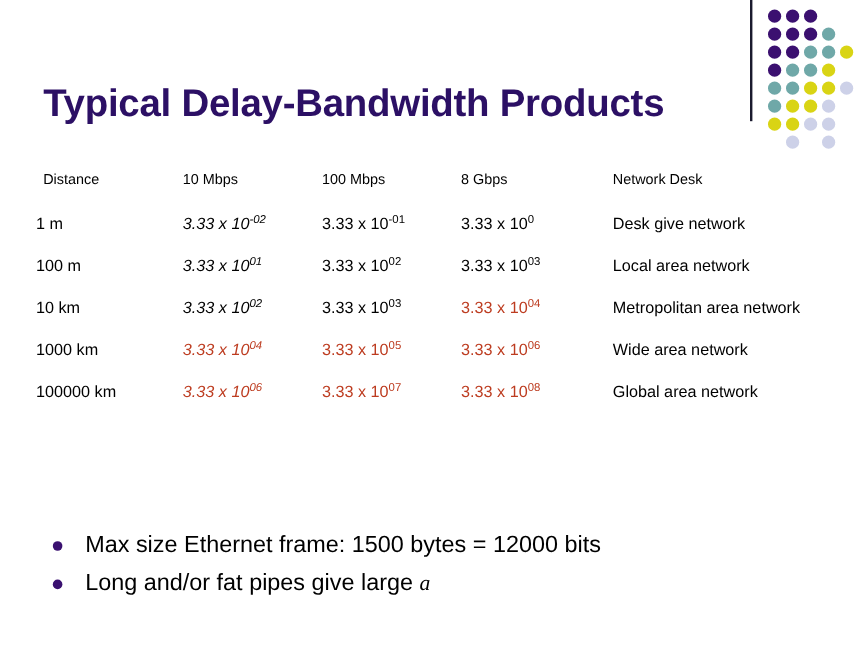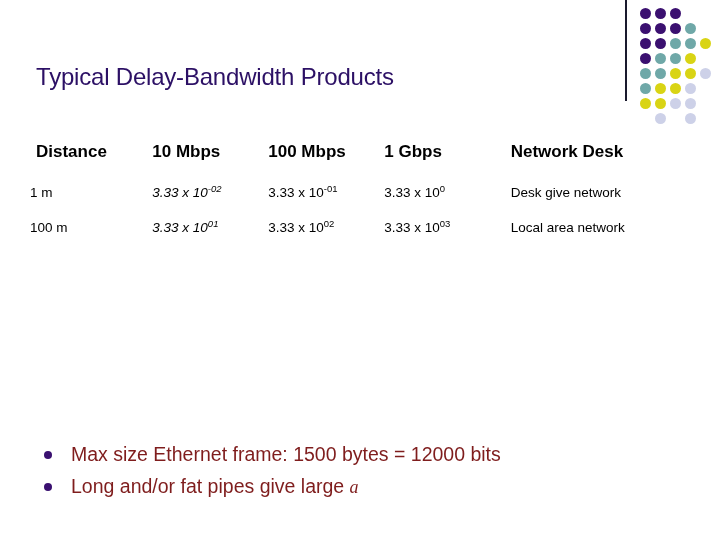--- a/index.html
+++ b/index.html
@@ -40,22 +40,22 @@
     height: 101px;
     background: #1a1a2e;
   }
 
   
   #slide-title {
     position: absolute;
     left: 36px;
     top: 47px;
     width: 585px;
-    font-size: 24px;
-    font-weight: normal;
+    font-size: 32px;
+    font-weight: bold;
     color: #2c1065;
     letter-spacing: -0.2px;
     white-space: nowrap;
   }
 
   
   #delay-table {
     position: absolute;
     left: 30px;
     top: 142px;
@@ -65,22 +65,22 @@
     color: #000000;
   }
   #delay-table th,
   #delay-table td {
     padding: 0;
     vertical-align: top;
     font-weight: normal;
     text-align: left;
   }
   #delay-table thead th {
-    font-weight: bold;
-    font-size: 17px;
+    font-weight: normal;
+    font-size: 12px;
     padding-bottom: 22px;
   }
   #delay-table tbody td {
     padding-bottom: 18px;
     line-height: 17px;
   }
 
   
   .col-distance  { width: 116px; text-align: right; padding-right: 10px !important; }
   .col-10mbps    { width: 110px; }
@@ -111,21 +111,21 @@
   
   #bullet-list {
     position: absolute;
     left: 36px;
     top: 441px;
     width: 660px;
     list-style: none;
     margin: 0;
     padding: 0;
     font-size: 19.5px;
-    color: #7f1d1d;
+    color: #000000;
   }
   #bullet-list li {
     position: relative;
     padding-left: 35px;
     margin-bottom: 6px;
     line-height: 26px;
     white-space: nowrap;
   }
   #bullet-list li .bullet-mark {
     position: absolute;
@@ -182,38 +182,59 @@
 <div id="title-divider"></div>
 
 <h1 id="slide-title">Typical Delay-Bandwidth Products</h1>
 
 <table id="delay-table">
   <thead>
     <tr>
       <th class="col-distance">Distance</th>
       <th class="col-10mbps">10 Mbps</th>
       <th class="col-100mbps">100 Mbps</th>
-      <th class="col-1gbps">1 Gbps</th>
+      <th class="col-1gbps">8 Gbps</th>
       <th class="col-nettype">Network Desk</th>
     </tr>
   </thead>
   <tbody id="table-body">
       <tr>
         <td class="col-distance">1 m</td>
         <td class="col-10mbps"><span><span>3.33 x 10</span><span class="sup">-02</span></span></td>
         <td class="col-100mbps"><span class="wrap-exp"><span>3.33 x 10</span><span class="sup">-01</span></span></td>
         <td class="col-1gbps"><span><span>3.33 x 10</span><span class="sup">0</span></span></td>
         <td class="col-nettype">Desk give network</td>
       </tr>
       <tr>
         <td class="col-distance">100 m</td>
         <td class="col-10mbps"><span><span>3.33 x 10</span><span class="sup">01</span></span></td>
         <td class="col-100mbps"><span><span>3.33 x 10</span><span class="sup">02</span></span></td>
         <td class="col-1gbps"><span><span>3.33 x 10</span><span class="sup">03</span></span></td>
         <td class="col-nettype">Local area network</td>
       </tr>
+      <tr>
+        <td class="col-distance">10 km</td>
+        <td class="col-10mbps"><span><span>3.33 x 10</span><span class="sup">02</span></span></td>
+        <td class="col-100mbps"><span><span>3.33 x 10</span><span class="sup">03</span></span></td>
+        <td class="col-1gbps red"><span><span>3.33 x 10</span><span class="sup">04</span></span></td>
+        <td class="col-nettype">Metropolitan area network</td>
+      </tr>
+      <tr>
+        <td class="col-distance">1000 km</td>
+        <td class="col-10mbps red"><span><span>3.33 x 10</span><span class="sup">04</span></span></td>
+        <td class="col-100mbps red"><span><span>3.33 x 10</span><span class="sup">05</span></span></td>
+        <td class="col-1gbps red"><span><span>3.33 x 10</span><span class="sup">06</span></span></td>
+        <td class="col-nettype">Wide area network</td>
+      </tr>
+      <tr>
+        <td class="col-distance">100000 km</td>
+        <td class="col-10mbps red"><span><span>3.33 x 10</span><span class="sup">06</span></span></td>
+        <td class="col-100mbps red"><span><span>3.33 x 10</span><span class="sup">07</span></span></td>
+        <td class="col-1gbps red"><span><span>3.33 x 10</span><span class="sup">08</span></span></td>
+        <td class="col-nettype">Global area network</td>
+      </tr>
     </tbody>
 </table>
 
 <ul id="bullet-list">
     <li><span class="bullet-mark"></span><span>Max size Ethernet frame:  1500 bytes = 12000 bits</span></li>
     <li><span class="bullet-mark"></span><span>Long and/or fat pipes give large </span><span class="mathvar">a</span></li>
   </ul>
 
 </body></html>

